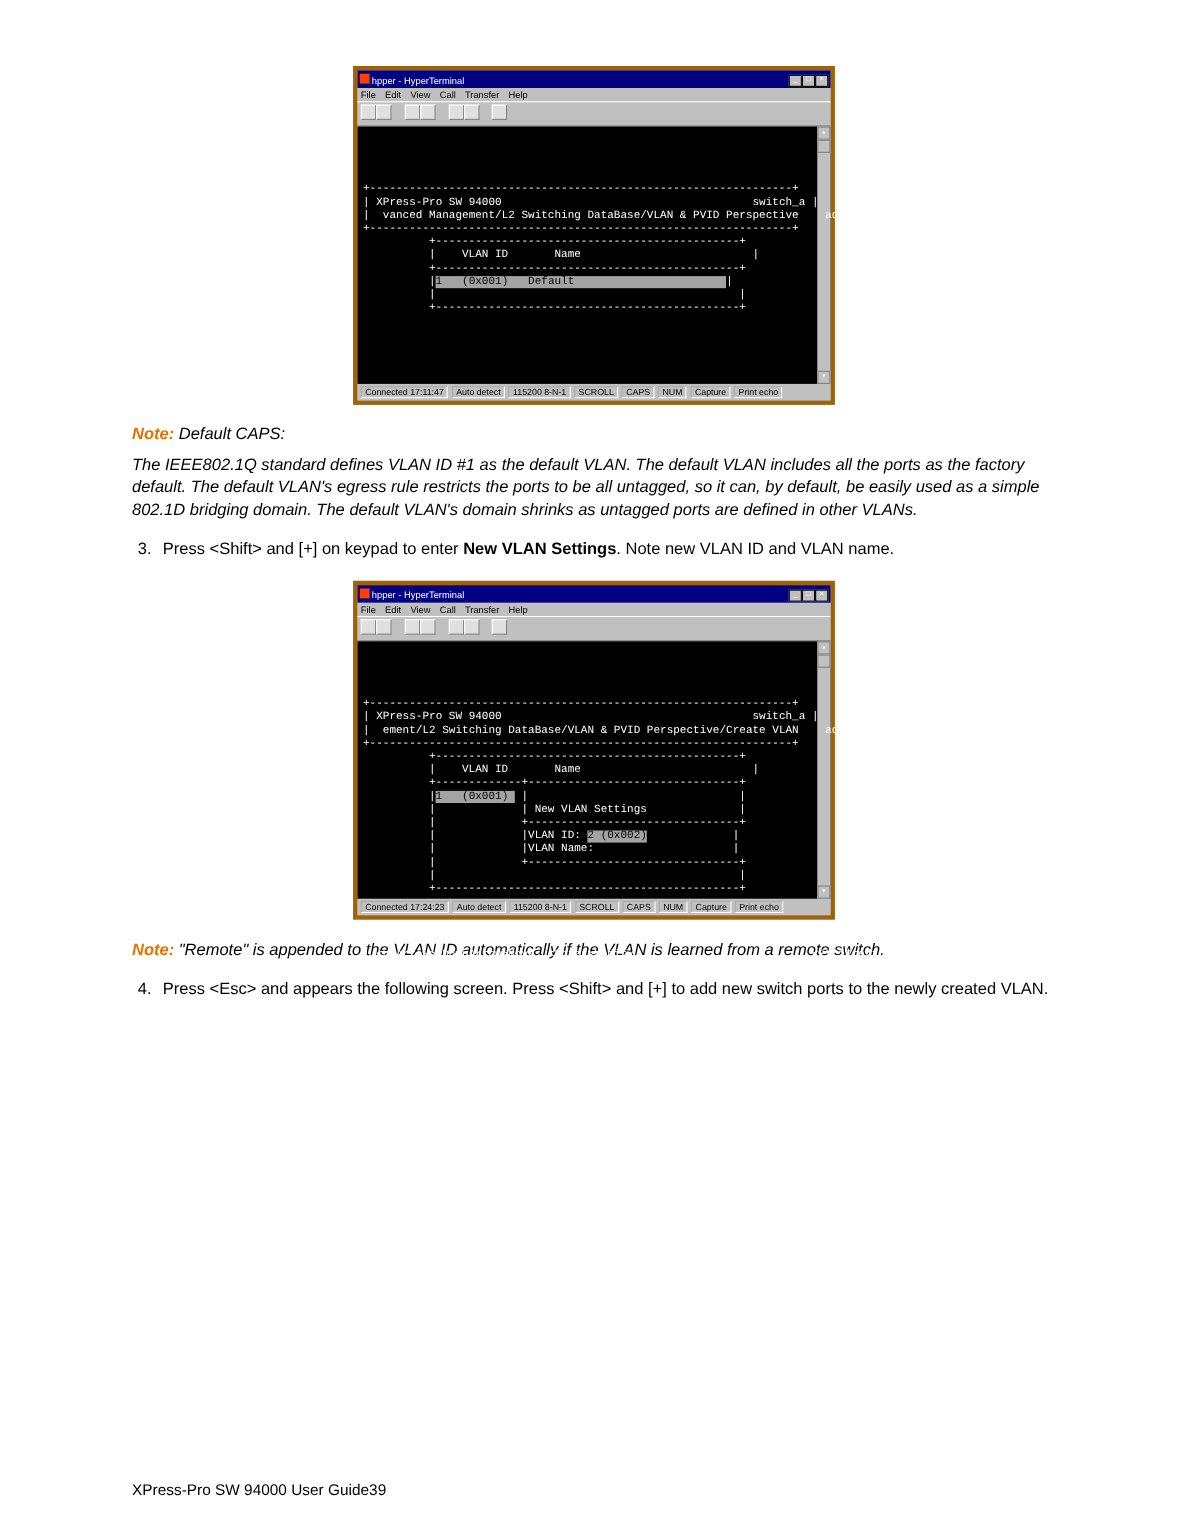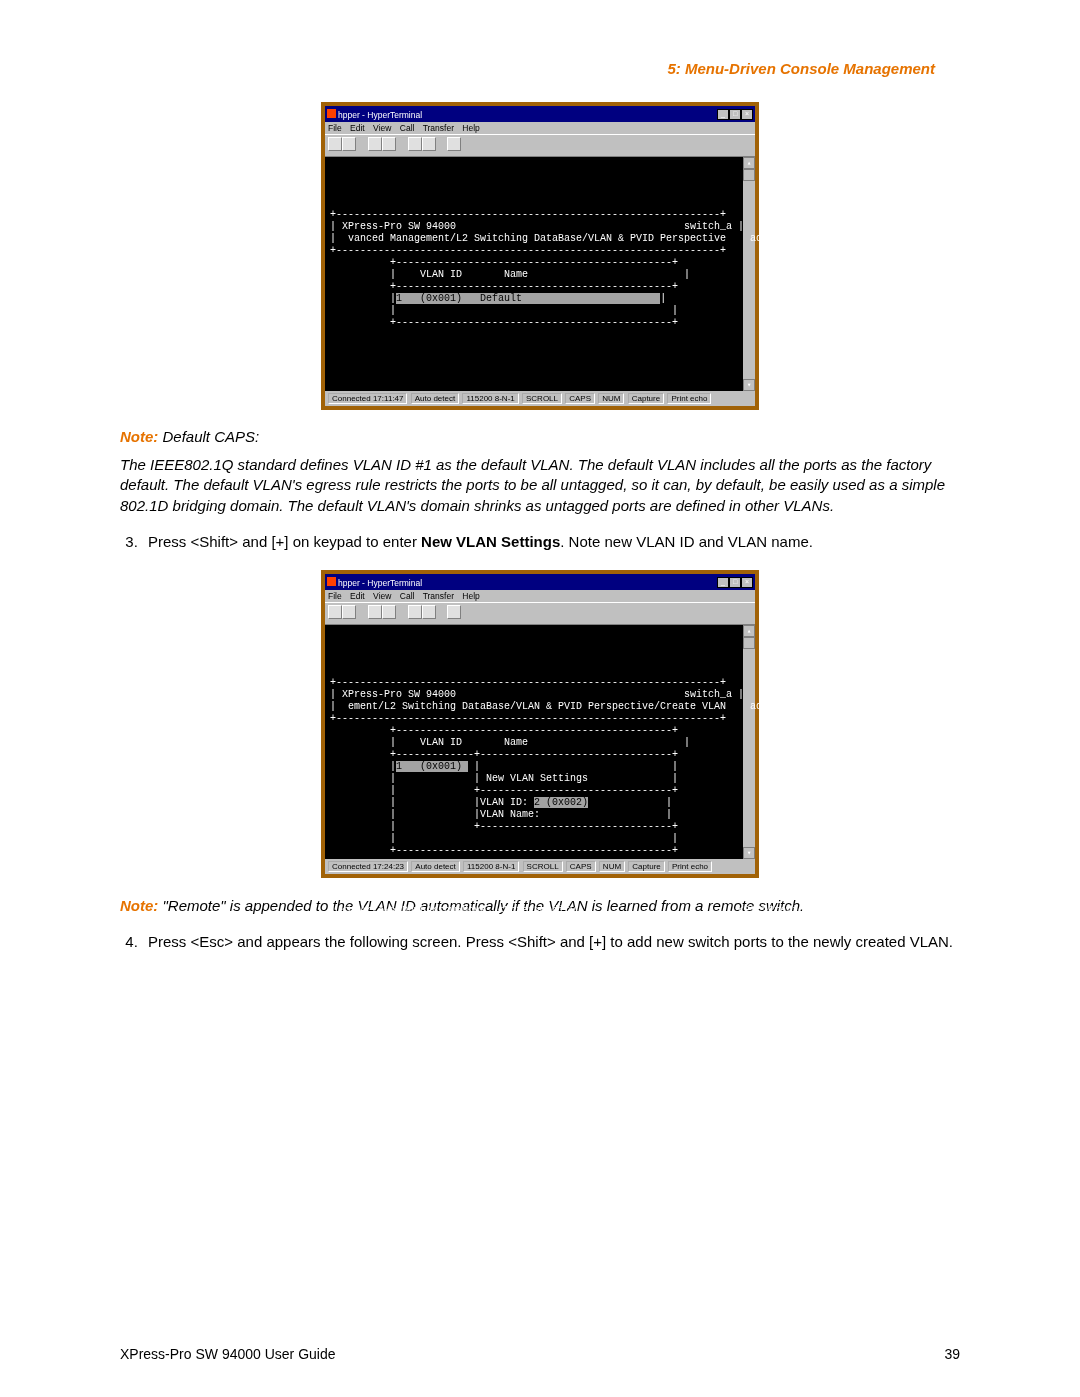--- a/index.html
+++ b/index.html
@@ -128,29 +128,28 @@
     font-size: 15px;
     line-height: 1.35;
   }
   ol.steps li { margin-bottom: 12px; padding-left: 6px; }
   .footer {
     position: absolute;
     bottom: 35px;
     left: 120px;
     right: 120px;
     display: flex;
-    justify-content: space-between;
+    justify-content: flex-start;
     font-size: 14px;
   }
 </style>
 </head>
 <body>
 
 <div class="page">
-  <div class="section-header">5: Menu-Driven Console Management</div>
 
   <div class="hterm">
     <div class="hterm-titlebar">
       <span><span class="ticon"></span><span>hpper - HyperTerminal</span></span>
       <span class="win-controls">
         <span>_</span><span>□</span><span>×</span>
       </span>
     </div>
     <div class="hterm-menu">
       <span>File</span>

